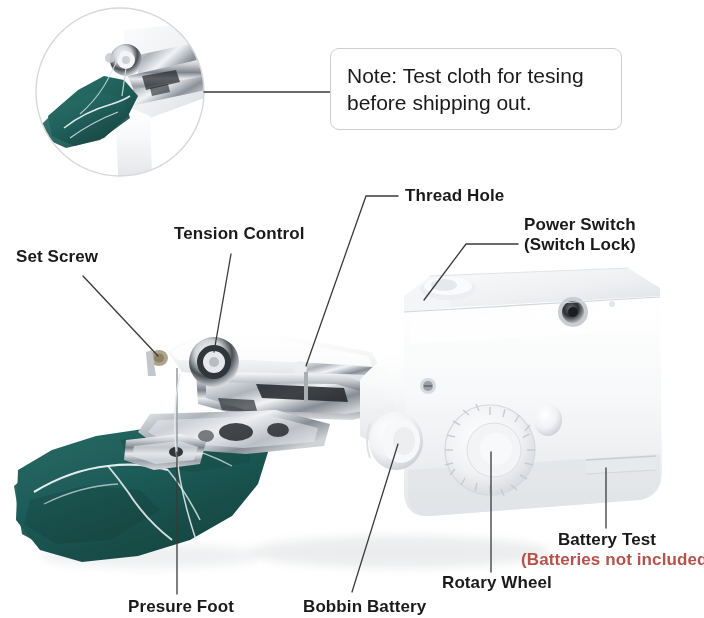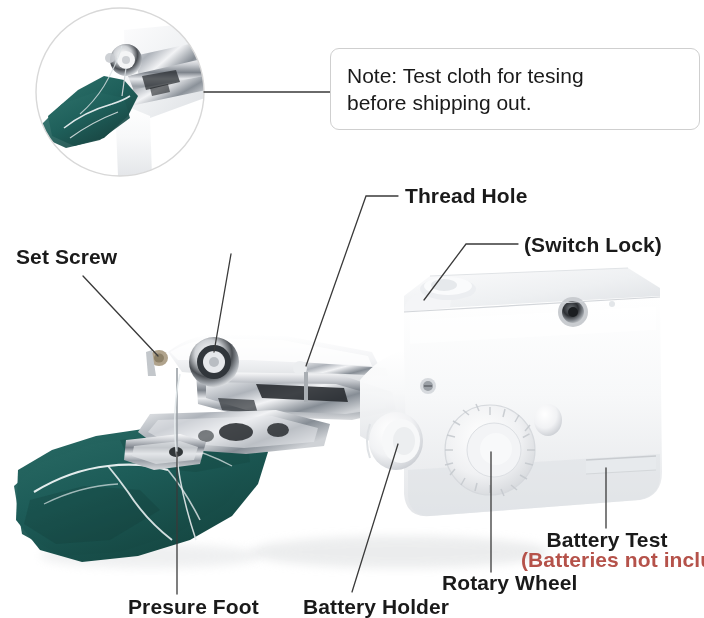--- a/index.html
+++ b/index.html
@@ -26,39 +26,39 @@
     height: 618px;
   }
   .layer-art { z-index: 2; }
   .layer-lines { z-index: 6; pointer-events: none; }
 
   
   .label {
     position: absolute;
     z-index: 8;
     color: #1a1a1a;
-    font-size: 21px;
+    font-size: 17px;
     line-height: 20px;
     font-weight: 600;
     letter-spacing: 0.1px;
     white-space: nowrap;
   }
   .label.center { text-align: center; }
   .label .sub-red {
     display: block;
     color: #b5524a;
     font-weight: 600;
   }
 
   
   #note-box {
     position: absolute;
     left: 330px;
     top: 48px;
-    width: 370px;
+    width: 292px;
     height: 82px;
     box-sizing: border-box;
     border: 1px solid #cfcfcf;
     border-radius: 9px;
     background: #ffffff;
     z-index: 7;
     display: flex;
     align-items: center;
     padding: 0 16px;
   }
@@ -351,32 +351,33 @@
     </g>
   </svg>
 
   <div id="note-box">
     <div id="note-text">Note: Test cloth for tesing
 before shipping out.</div>
   </div>
 
   <div class="label" style="left:16px; top:247px;">Set Screw</div>
 
+  <div class="label" style="left:174px; top:224px;">Tension Control</div>
 
   <div class="label" style="left:405px; top:186px;">Thread Hole</div>
 
   <div class="label" style="left:524px; top:215px;">
-    <br>
+    <span>Power Switch</span><br>
     <span>(Switch Lock)</span>
   </div>
 
   <div class="label center" style="left:521px; top:530px; width:172px;">
     <span>Battery Test</span>
     <span class="sub-red">(Batteries not included)</span>
   </div>
 
   <div class="label" style="left:128px; top:597px;">Presure Foot</div>
 
-  <div class="label" style="left:303px; top:597px;">Battery Holder</div>
+  <div class="label" style="left:303px; top:597px;">Bobbin Battery</div>
 
   <div class="label" style="left:442px; top:573px;">Rotary Wheel</div>
 
 </div>
 
 </body></html>

